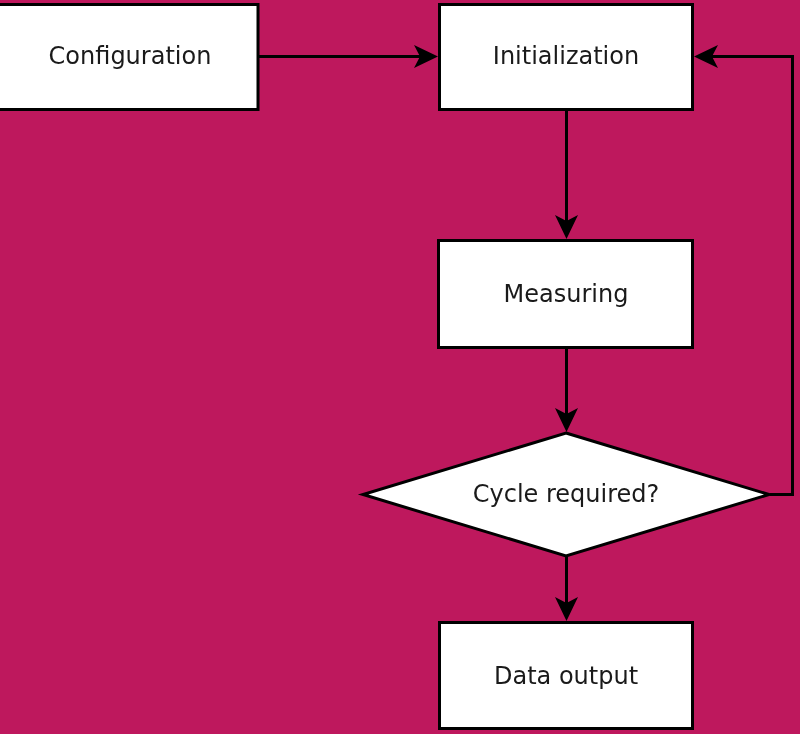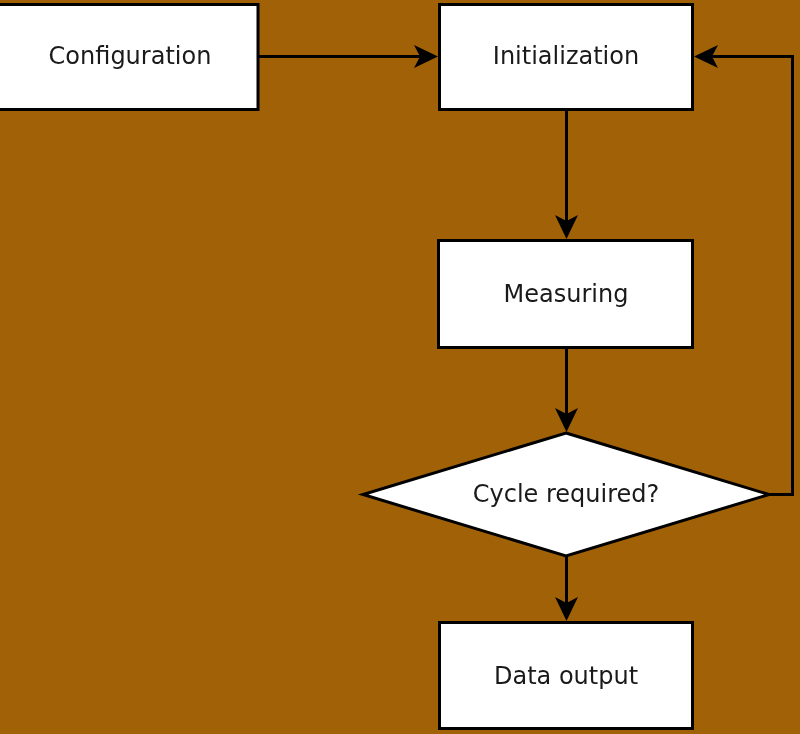--- a/index.html
+++ b/index.html
@@ -7,21 +7,21 @@
     padding: 0;
     background: #ffffff;
   }
   body {
     font-family: "DejaVu Sans", sans-serif;
   }
   #diagram-root {
     position: relative;
     width: 800px;
     height: 734px;
-    background: #a16207;
+    background: #be185d;
     overflow: hidden;
   }
   #flow-svg {
     position: absolute;
     left: 0;
     top: 0;
     width: 800px;
     height: 734px;
     display: block;
   }

